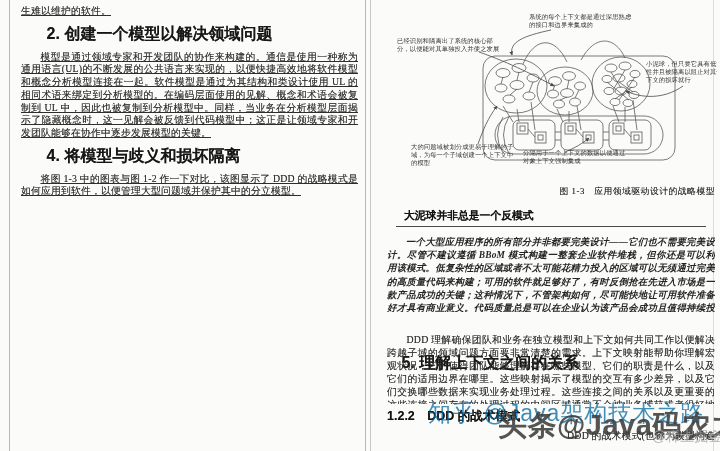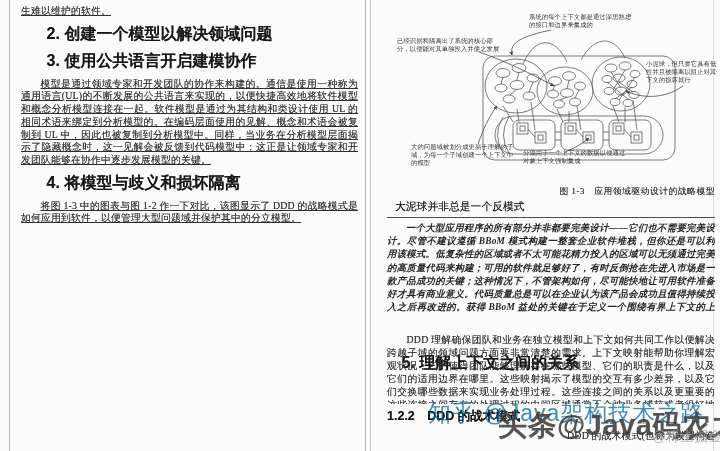--- a/index.html
+++ b/index.html
@@ -23,22 +23,22 @@
 
   
   .fig{position:absolute;left:383px;top:6px;width:334px;height:180px;}
   .fig svg{display:block;}
   .fig-caption{position:absolute;left:385px;top:186px;width:330px;text-align:right;
                font-size:8.8px;color:#222;letter-spacing:.5px;
                text-shadow:0 0 .4px rgba(0,0,0,.4);}
 
   
   .sidebar{position:absolute;left:387px;top:200px;width:328px;height:112px;overflow:hidden;}
-  .sidebar-title{font-family:"Liberation Sans","DejaVu Sans",sans-serif;font-weight:normal;
-                 font-size:10.8px;color:#111;padding:0 0 3px 8px;margin:0;
+  .sidebar-title{font-family:"Liberation Sans","DejaVu Sans",sans-serif;font-weight:bold;
+                 font-size:10.8px;color:#111;padding:0 0 3px 8px;margin:9px;
                  border-bottom:1px solid #4a4a4a;text-shadow:0 0 .4px rgba(0,0,0,.5);}
   .sidebar-body{margin:4px 0 0 0;font-size:9.4px;line-height:13.2px;font-weight:bold;
                 font-style:italic;text-align:justify;text-indent:2em;color:#262626;
                 letter-spacing:.2px;}
 
   .h5head{position:absolute;left:387px;top:315px;width:320px;}
   .p5{position:absolute;left:387px;top:334px;width:328px;height:70px;overflow:hidden;
       margin:0;font-size:9.8px;line-height:12.9px;text-align:justify;text-indent:2em;
       letter-spacing:.2px;text-shadow:0 0 .4px rgba(40,40,40,.55);}
   .h122{position:absolute;left:387px;top:408px;font-family:"Liberation Sans","DejaVu Sans",sans-serif;
@@ -60,21 +60,20 @@
 <div class="page">
 
   <div class="vline edge-left"></div>
   <div class="vline gutter1"></div>
   <div class="vline gutter2"></div>
   <div class="vline edge-right"></div>
 
   <div class="col-left">
     <p class="cont">生难以维护的软件。</p>
     <div class="subhead">2. 创建一个模型以解决领域问题</div>
-    <div class="subhead">3. 使用公共语言开启建模协作</div>
     <p>模型是通过领域专家和开发团队的协作来构建的。通信是使用一种称为通用语言(UL)的不断发展的公共语言来实现的，以便快捷高效地将软件模型和概念分析模型连接在一起。软件模型是通过为其结构和类设计使用 UL 的相同术语来绑定到分析模型的。在编码层面使用的见解、概念和术语会被复制到 UL 中，因此也被复制到分析模型中。同样，当业务在分析模型层面揭示了隐藏概念时，这一见解会被反馈到代码模型中；这正是让领域专家和开发团队能够在协作中逐步发展模型的关键。</p>
     <div class="subhead">4. 将模型与歧义和损坏隔离</div>
     <p>将图 1-3 中的图表与图 1-2 作一下对比，该图显示了 DDD 的战略模式是如何应用到软件，以便管理大型问题域并保护其中的分立模型。</p>
   </div>
 
   <div class="fig">
     <svg width="334" height="180" viewBox="0 0 334 180">
       <defs>
         <marker id="arr" markerWidth="6" markerHeight="6" refX="4.5" refY="3" orient="auto">
           <path d="M0,0.6 L5,3 L0,5.4 Z" fill="#4a4a4a"></path>

